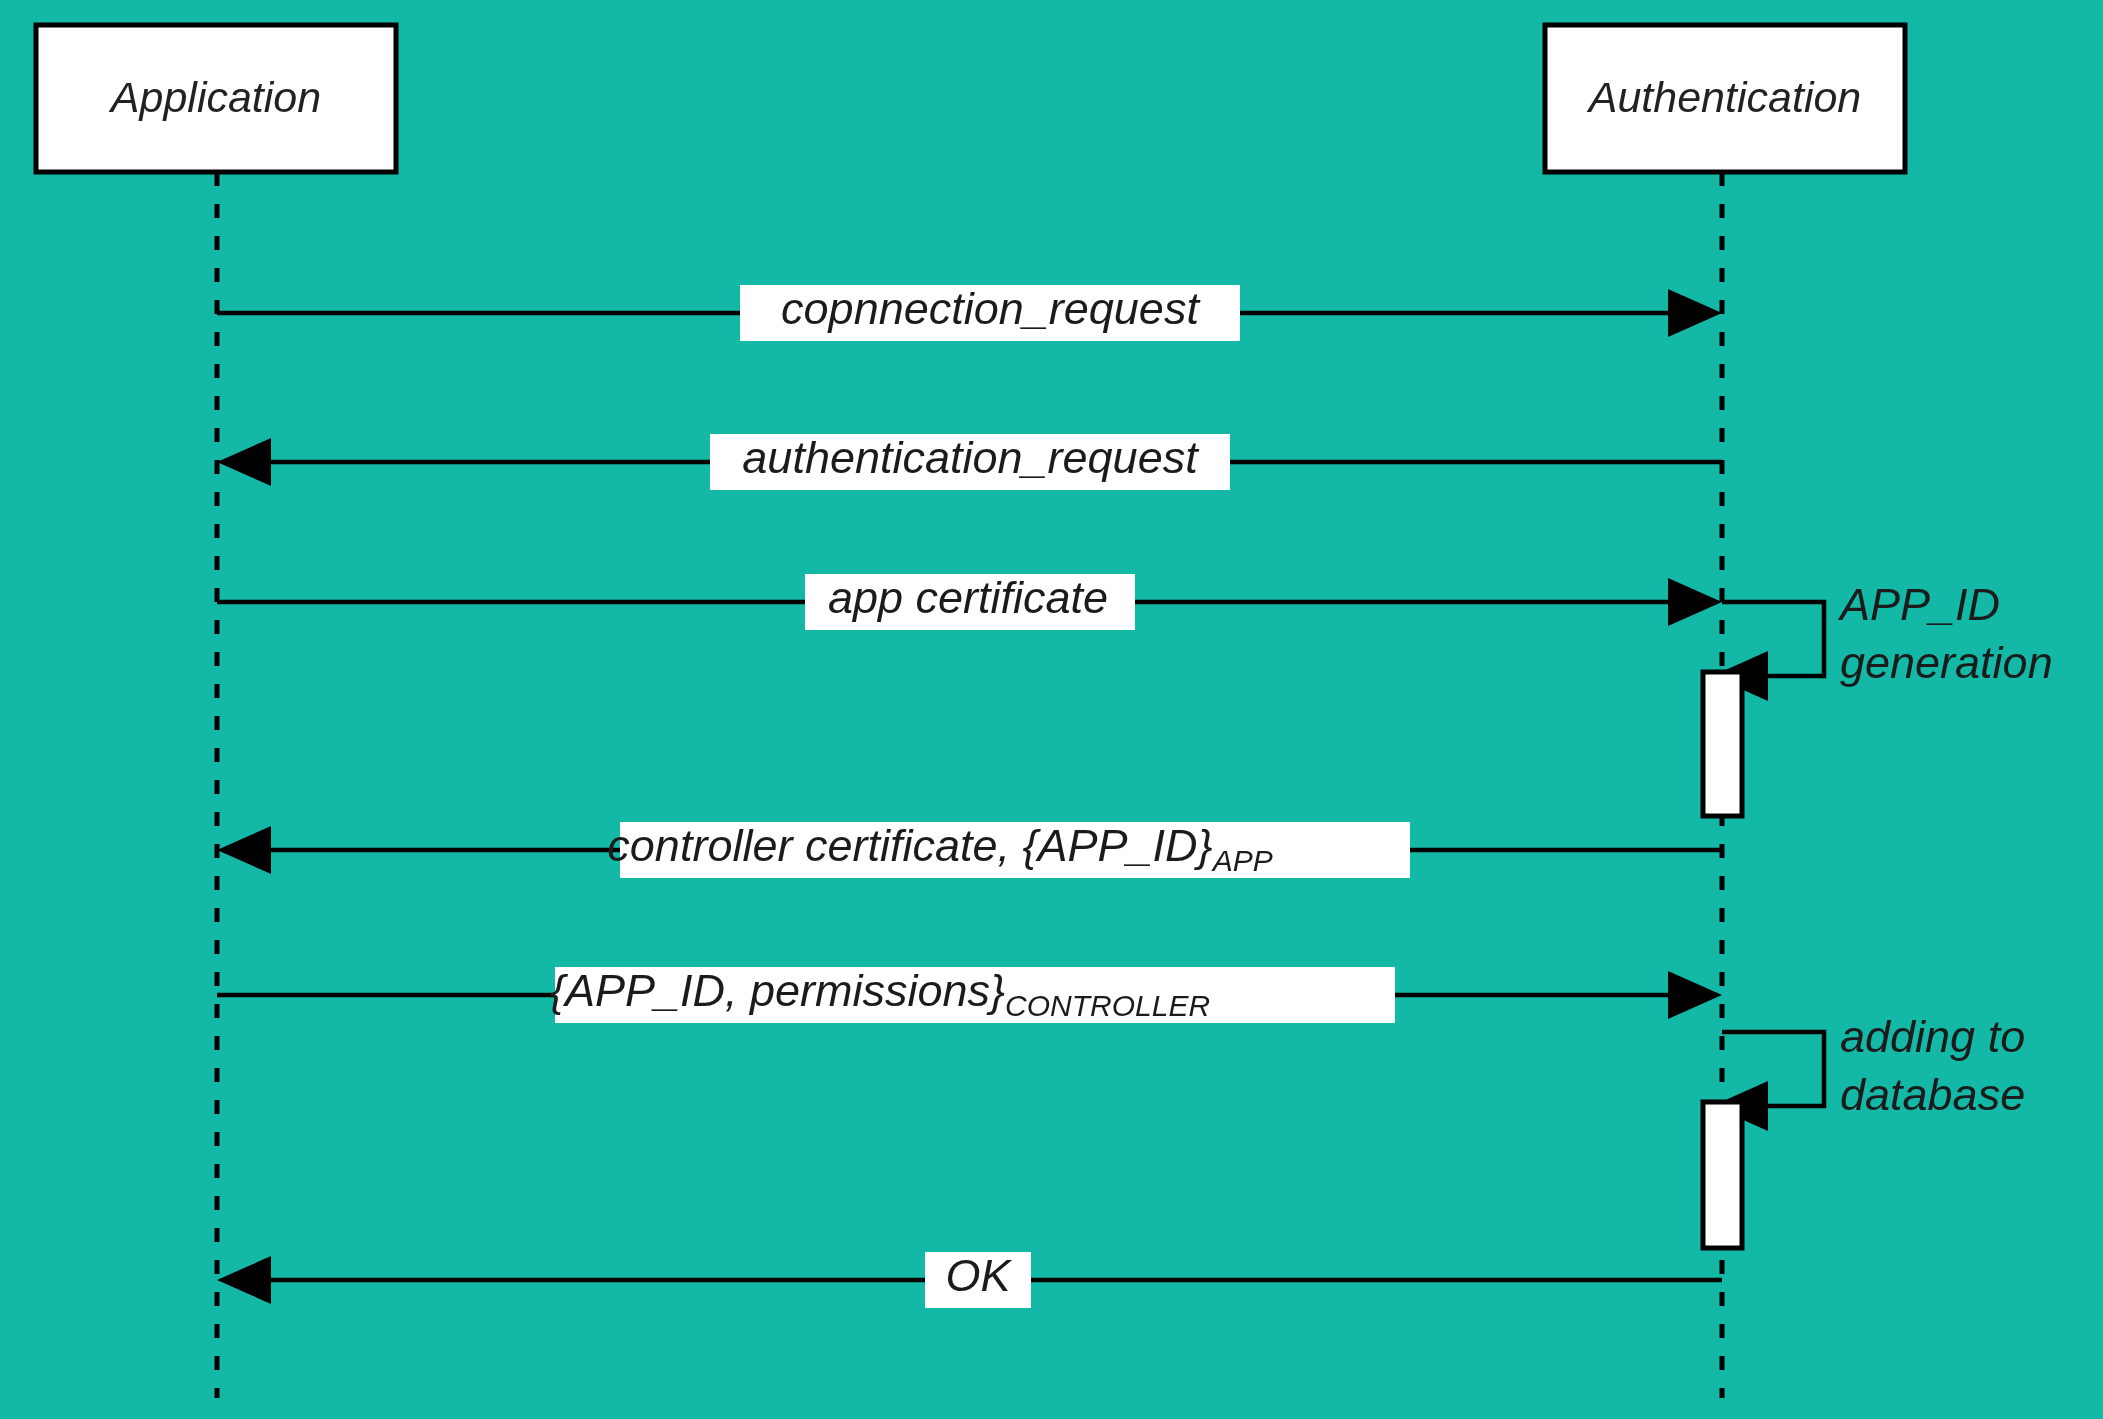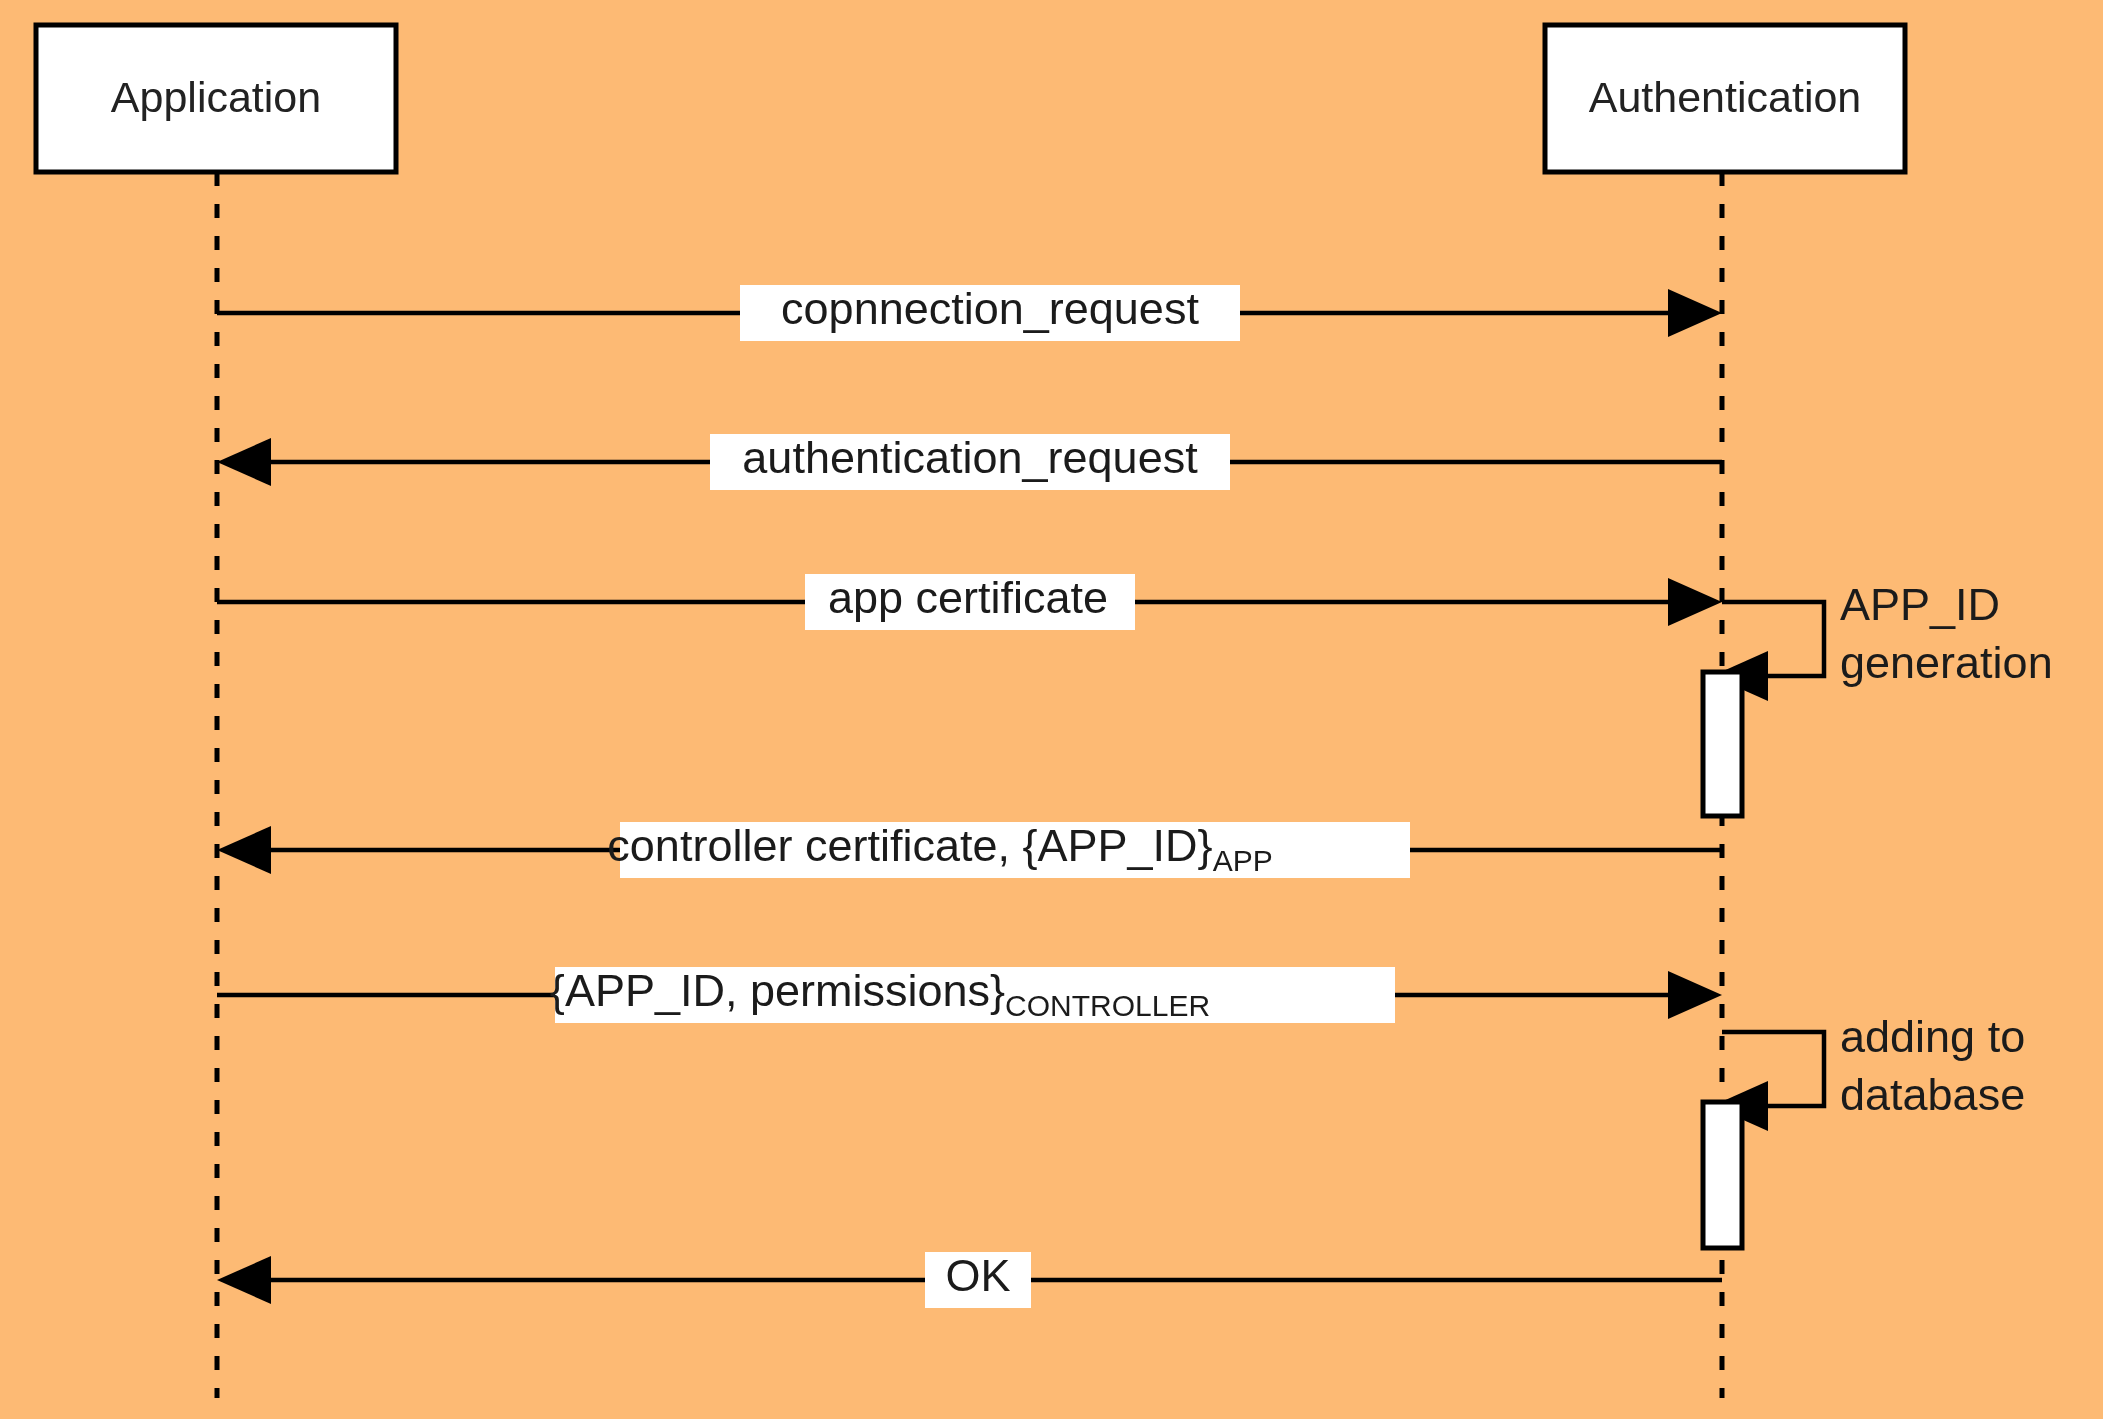--- a/index.html
+++ b/index.html
@@ -10,21 +10,22 @@
   body {
     width: 2103px;
     height: 1419px;
     font-family: "Liberation Sans", sans-serif;
     overflow: hidden;
   }
   #diagram-root {
     position: relative;
     width: 2103px;
     height: 1419px;
-    background: #fdba74;
+    background: #14b8a6;
+    font-style: italic;
   }
   svg.seq {
     display: block;
     width: 2103px;
     height: 1419px;
   }
   .lifeline-box-rect {
     fill: #ffffff;
     stroke: #000000;
     stroke-width: 5;

